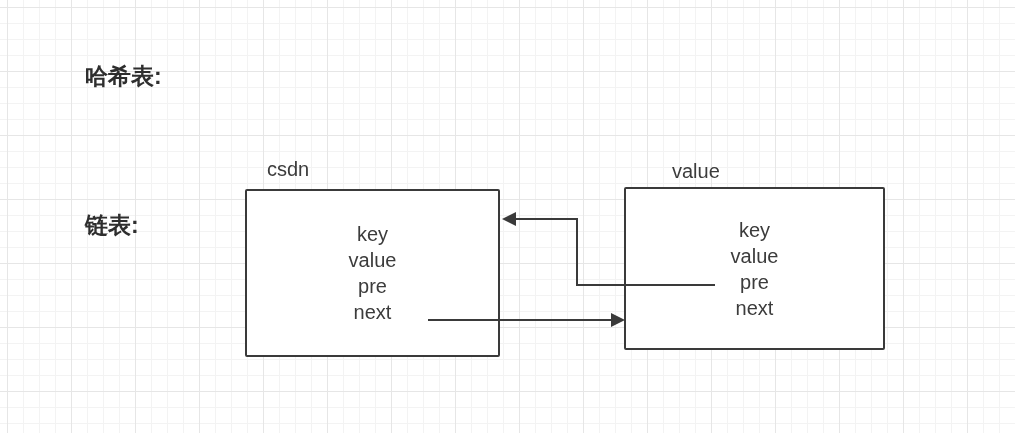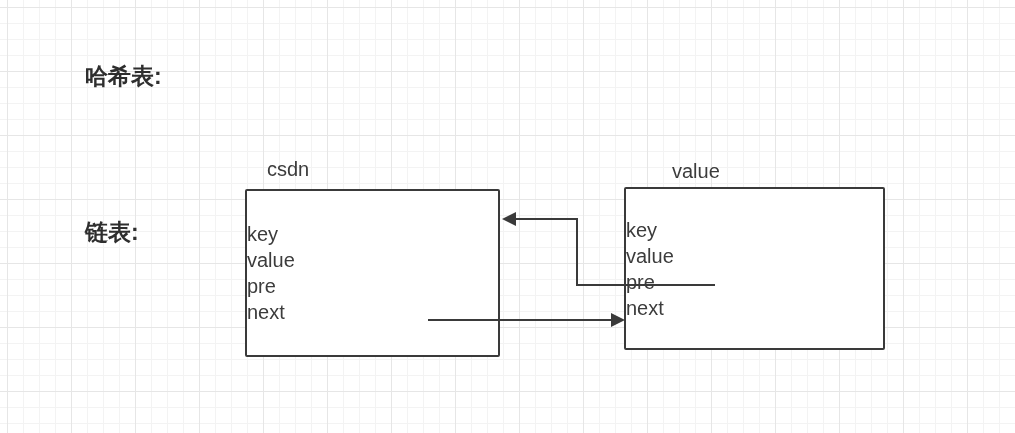--- a/index.html
+++ b/index.html
@@ -22,39 +22,39 @@
   }
 
   .section-label {
     position: absolute;
     font-size: 23px;
     font-weight: bold;
     color: #2e2e2e;
     white-space: nowrap;
   }
   #hash-table-label { left: 85px; top: 61px; }
-  #linked-list-label { left: 85px; top: 217px; }
+  #linked-list-label { left: 85px; top: 210px; }
 
   .node-label {
     position: absolute;
     font-size: 20px;
     color: #3c3c3c;
     white-space: nowrap;
   }
   #head-node-label { left: 267px; top: 158px; }
   #tail-node-label { left: 672px; top: 160px; }
 
   .node-box {
     position: absolute;
     background: #ffffff;
     border: 2px solid #3a3a3a;
     border-radius: 2px;
     display: flex;
     flex-direction: column;
-    align-items: flex-start;
+    align-items: center;
     justify-content: center;
     font-size: 20px;
     line-height: 26px;
     color: #3c3c3c;
     text-align: center;
   }
   #head-node-box { left: 245px; top: 189px; width: 255px; height: 168px; }
   #tail-node-box { left: 624px; top: 187px; width: 261px; height: 163px; }
 
   .arrow-layer {

